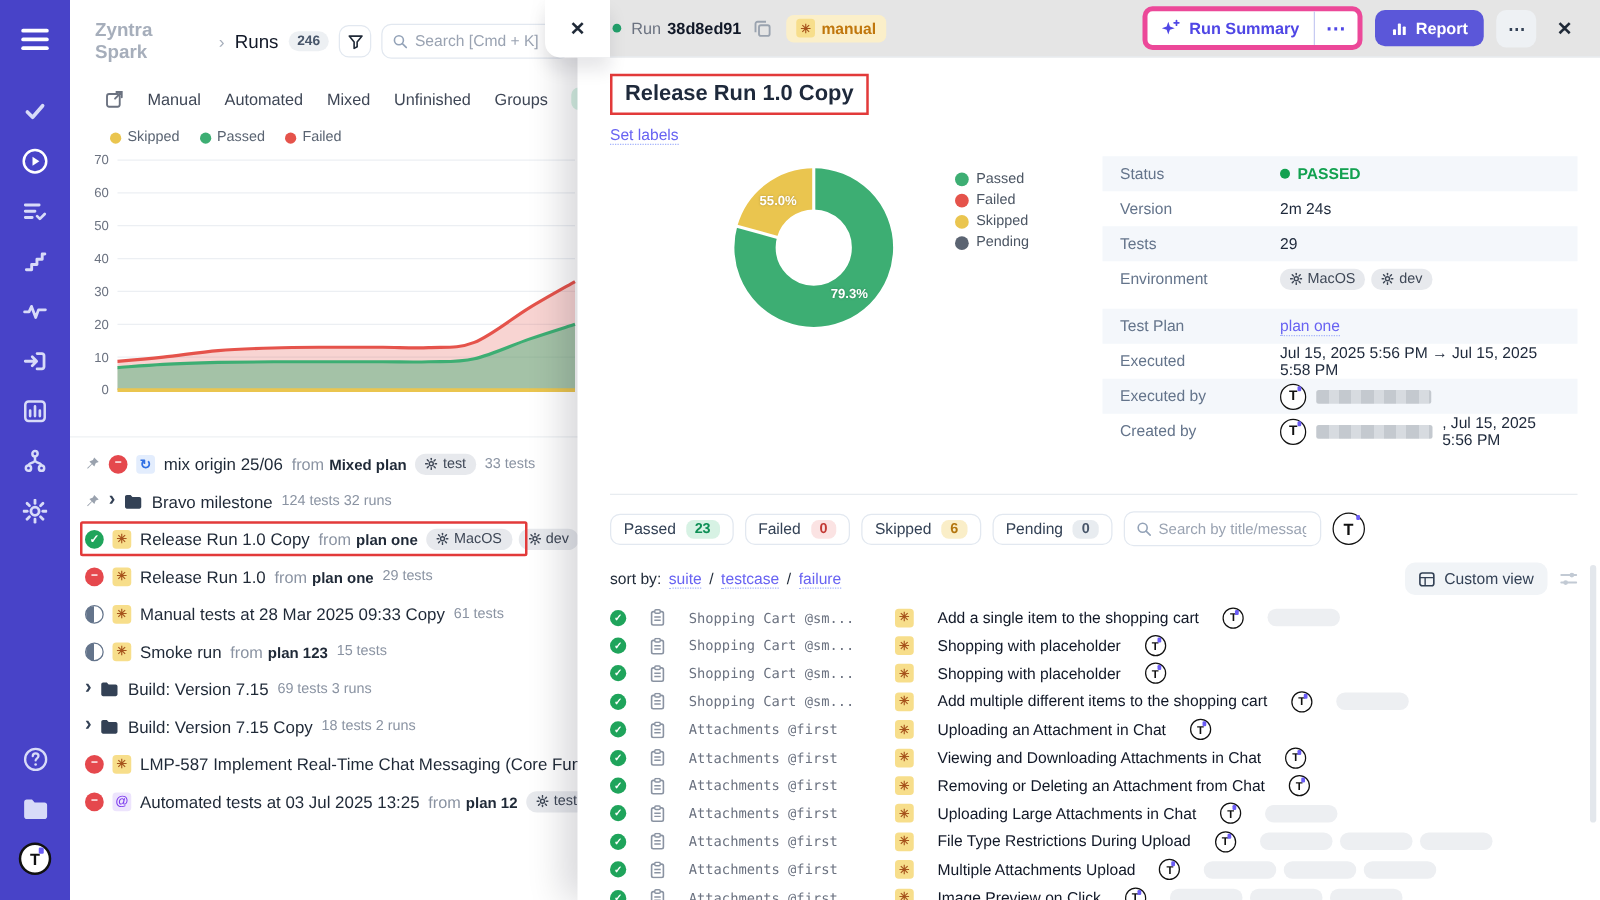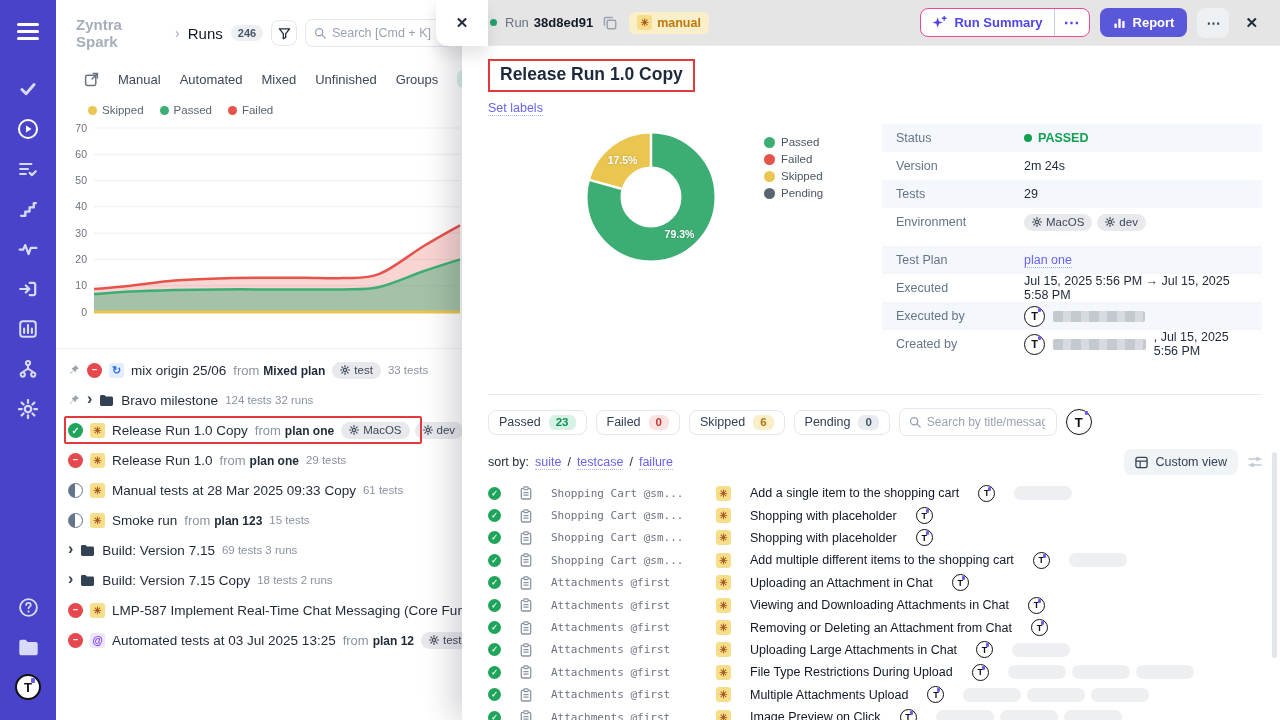--- a/index.html
+++ b/index.html
@@ -88,21 +88,21 @@
     border-radius:0 0 0 12px; box-shadow:0 10px 14px rgba(15,23,42,0.10); display:flex; align-items:center; justify-content:center;
     font-size:15px; font-weight:600; color:#1F2937; cursor:pointer; z-index:2; }
   .topbar { display:flex; align-items:center; height:46px; padding:0 16px 0 28px; border-bottom:1px solid #E8ECF0; background:#e5e5e5; position:relative; }
   .run-dot { width:7px; height:7px; border-radius:50%; background:#22A06B; margin-right:8px; }
   .run-label { color:#6B7280; font-size:13px; margin-right:5px; }
   .run-id { color:#111827; font-size:13px; font-weight:700; margin-right:10px; }
   .copy-icon { color:#9AA3AF; display:flex; cursor:pointer; margin-right:12px; }
   .type-badge { display:inline-flex; align-items:center; gap:5px; background:#FBEFC9; border-radius:6px; padding:3.5px 8px;
     color:#C0770D; font-size:12.5px; font-weight:600; }
   .topbar-right { margin-left:auto; display:flex; align-items:center; gap:10px; }
-  .split-btn { display:flex; align-items:stretch; border:1px solid #ec4899; border-radius:8px; overflow:hidden; background:#fff; }
+  .split-btn { display:flex; align-items:stretch; border:4px solid #ec4899; border-radius:8px; overflow:hidden; background:#fff; }
   .split-main { display:flex; align-items:center; gap:7px; padding:6px 11px; color:#4F46E5; font-size:13px; font-weight:700; cursor:pointer; }
   .split-more { display:flex; align-items:center; padding:0 9px; border-left:1px solid #C7CBF2; color:#4F46E5; font-weight:700; cursor:pointer; }
   .report-btn { display:flex; align-items:center; gap:7px; background:#5B57D9; color:#fff; font-size:13px; font-weight:700;
     border:none; border-radius:8px; padding:7px 13px; cursor:pointer; }
   .more-btn { background:#EEF1F4; border:none; border-radius:8px; width:32px; height:30px; color:#334155;
     font-size:14px; font-weight:700; cursor:pointer; }
   .close-btn { background:none; border:none; font-size:15px; font-weight:600; color:#1F2937; cursor:pointer; padding:4px 6px; }
 
   .drawer-body { padding:0 18px 0 26px; }
   .title-wrap { margin-top:13px; }
@@ -625,21 +625,21 @@
 
       <div class="overview">
         <div class="donut-wrap">
           <svg id="donut-svg" width="130" height="130" viewBox="0 0 130 130">
               <circle cx="65" cy="65" r="47" fill="none" stroke="#3DAE73" stroke-width="33" stroke-dasharray="234.18059958389034 295.3097094374406" stroke-dashoffset="0" transform="rotate(-90 65 65)"></circle>
               <circle cx="65" cy="65" r="47" fill="none" stroke="#EAC54F" stroke-width="33" stroke-dasharray="61.1291098535502 295.3097094374406" stroke-dashoffset="-234.18059958389034" transform="rotate(-90 65 65)"></circle>
               <line x1="65" y1="38" x2="65" y2="-1" stroke="#fff" stroke-width="2.5"></line>
               <line x1="38.97946068616973" y1="57.79364628834989" x2="1.3942372328593464" y2="47.38446870485528" stroke="#fff" stroke-width="2.5"></line>
             </svg>
           <span class="dlabel" id="dlabel0" style="left: 93.4553px; top: 102.407px;">79.3%</span>
-          <span class="dlabel" id="dlabel1" style="left: 36.5447px; top: 27.5929px;">17.5%</span>
+          <span class="dlabel" id="dlabel1" style="left: 36.5447px; top: 27.5929px;">55.0%</span>
         </div>
         <div class="donut-legend">
 
         <span class="dleg-item">
               <i class="dleg-dot" style="background: rgb(61, 174, 115);"></i>
               <span>Passed</span>
             </span>
             <span class="dleg-item">
               <i class="dleg-dot" style="background: rgb(229, 83, 75);"></i>
               <span>Failed</span>

